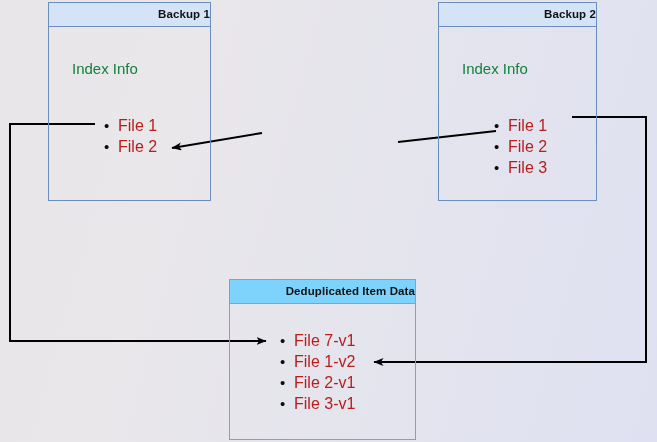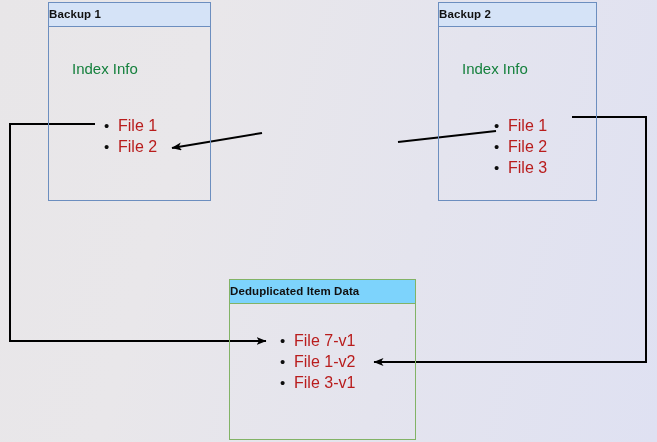--- a/index.html
+++ b/index.html
@@ -23,21 +23,21 @@
   .box {
     position: absolute;
     box-sizing: border-box;
     background: transparent;
   }
   .box-header {
     box-sizing: border-box;
     width: 100%;
     height: 24px;
     line-height: 22px;
-    text-align: left;
+    text-align: right;
     font-size: 11.5px;
     font-weight: bold;
     color: #111111;
     letter-spacing: 0.1px;
   }
   .box-body {
     box-sizing: border-box;
     width: 100%;
     position: relative;
   }
@@ -149,19 +149,20 @@
       </ul>
     </div>
   </div>
 
   <div class="box box-green" style="left:229px; top:279px; width:187px; height:161px;">
     <div class="box-header">Deduplicated Item Data</div>
     <div class="box-body" style="height:135px;">
       <ul class="file-list" style="left:48px; top:26px;">
         <li>File 7-v1</li>
         <li>File 1-v2</li>
+        <li>File 2-v1</li>
         <li>File 3-v1</li>
       </ul>
     </div>
   </div>
 
 
 </div>
 
 </body></html>

